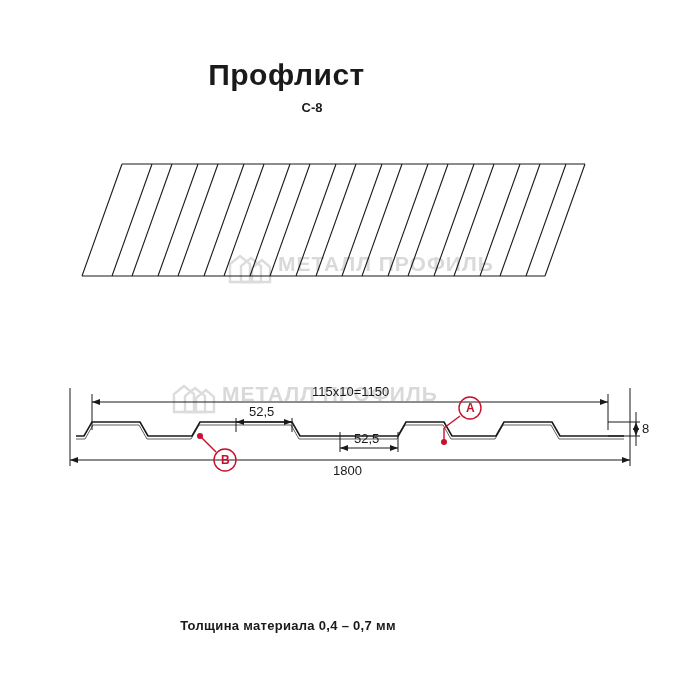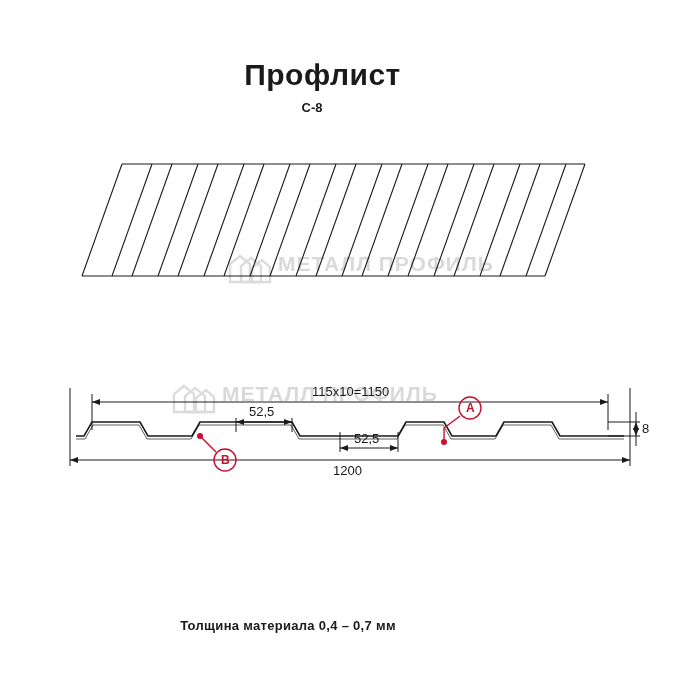--- a/index.html
+++ b/index.html
@@ -22,21 +22,20 @@
   .title {
     position: absolute;
     top: 58px;
     left: 0;
     width: 573px;
     text-align: center;
     font-size: 30px;
     font-weight: bold;
     letter-spacing: 0.5px;
     color: #1a1a1a;
-    padding-left: 36px;
   }
   .subtitle {
     position: absolute;
     top: 100px;
     left: 0;
     width: 624px;
     text-align: center;
     font-size: 13px;
     font-weight: bold;
     color: #1a1a1a;
@@ -230,21 +229,21 @@
       <g stroke="#c8102e" stroke-width="1.4" fill="none">
         <path d="M160 76 L176 92"></path>
         <circle cx="160" cy="76" r="3" fill="#c8102e" stroke="none"></circle>
         <circle cx="185" cy="100" r="11"></circle>
       </g>
     </svg>
 
     <div class="dim-label" style="left:272px; top:24px;">115x10=1150</div>
     <div class="dim-label" style="left:209px; top:44px;">52,5</div>
     <div class="dim-label" style="left:314px; top:71px;">52,5</div>
-    <div class="dim-label" style="left:293px; top:103px;">1200</div>
+    <div class="dim-label" style="left:293px; top:103px;">1800</div>
     <div class="dim-label" style="left:602px; top:61px;">8</div>
 
     <div class="callout-label" style="left:426px; top:41px;">A</div>
     <div class="callout-label" style="left:181px; top:93px;">B</div>
   </div>
 
   <div class="footer-note">Толщина материала 0,4 – 0,7 мм</div>
 
 </div>
 

